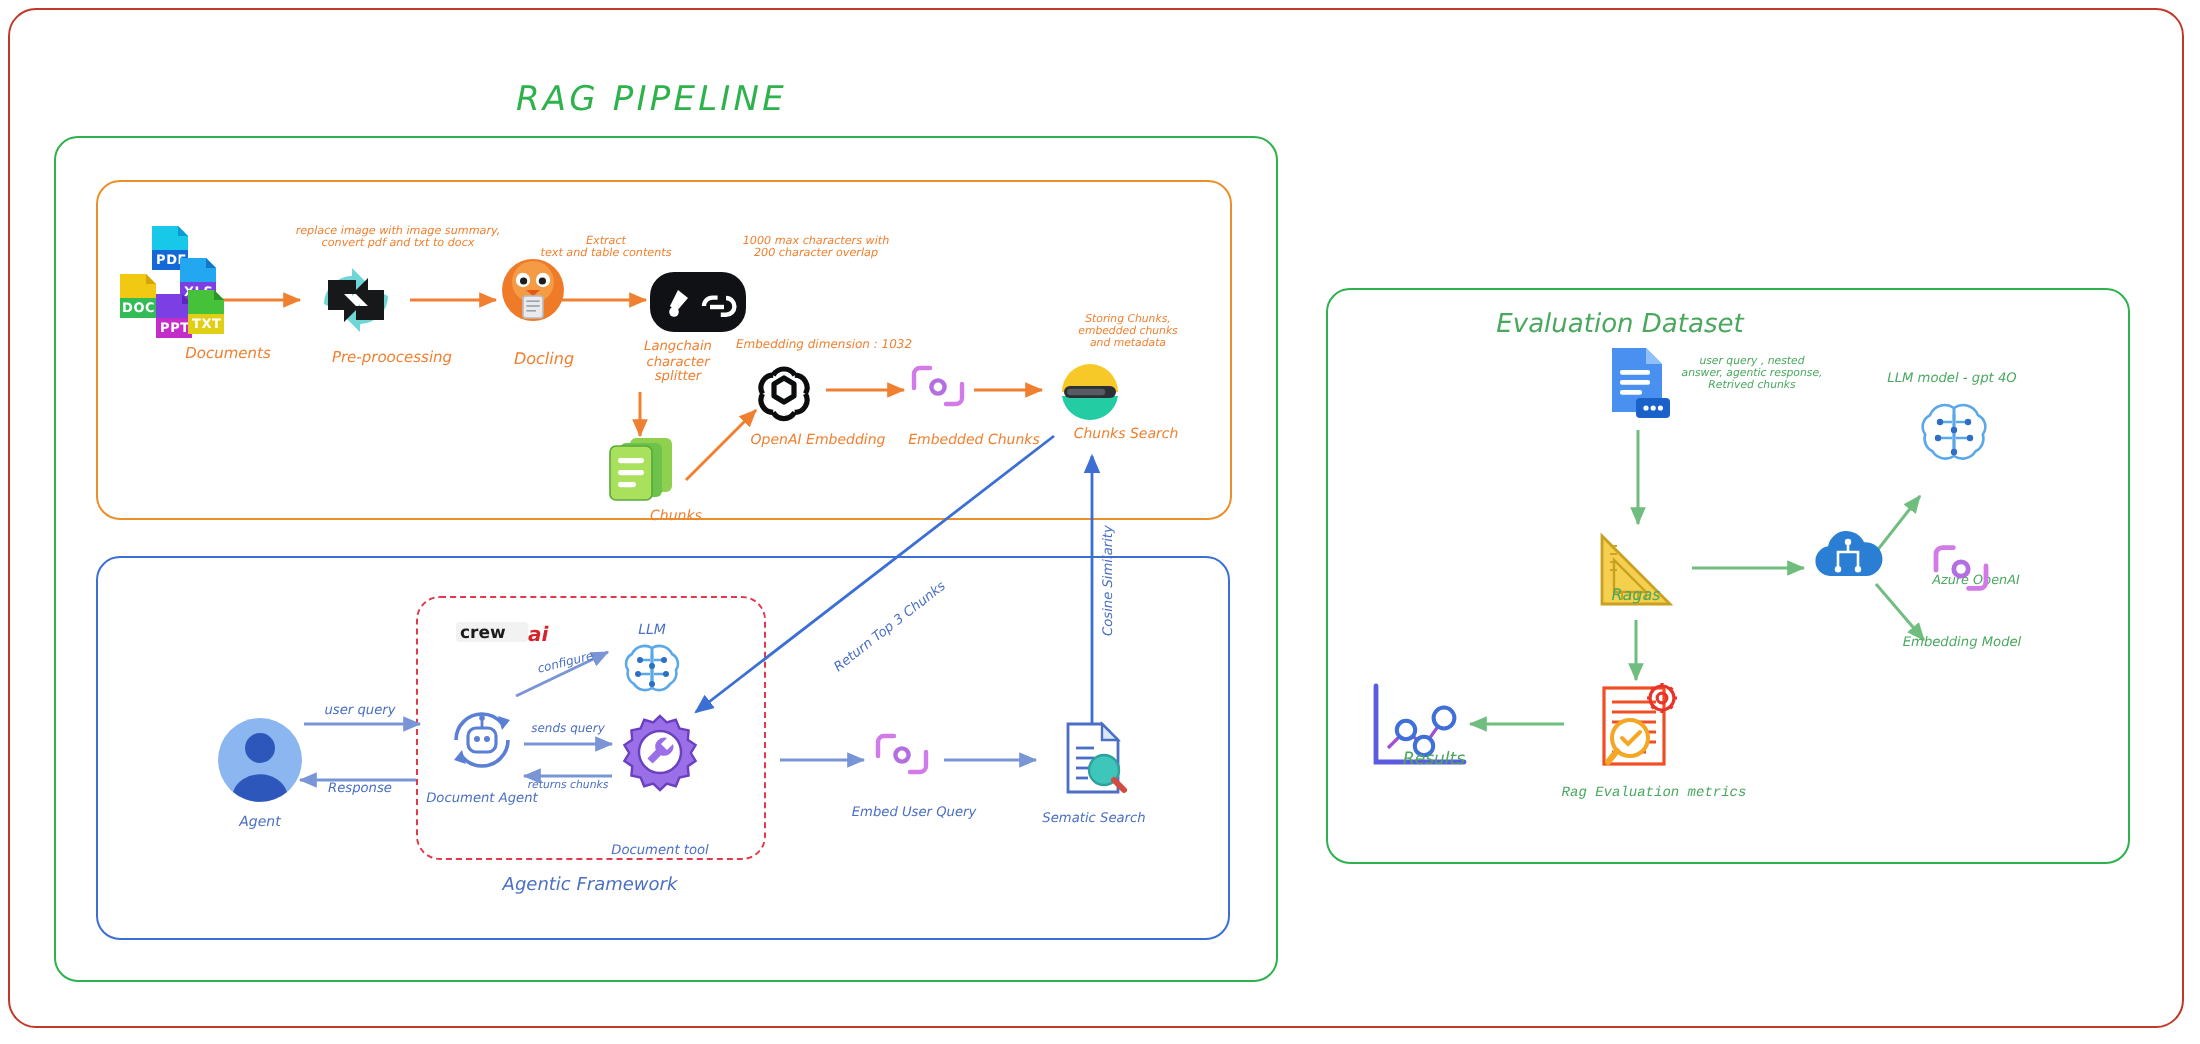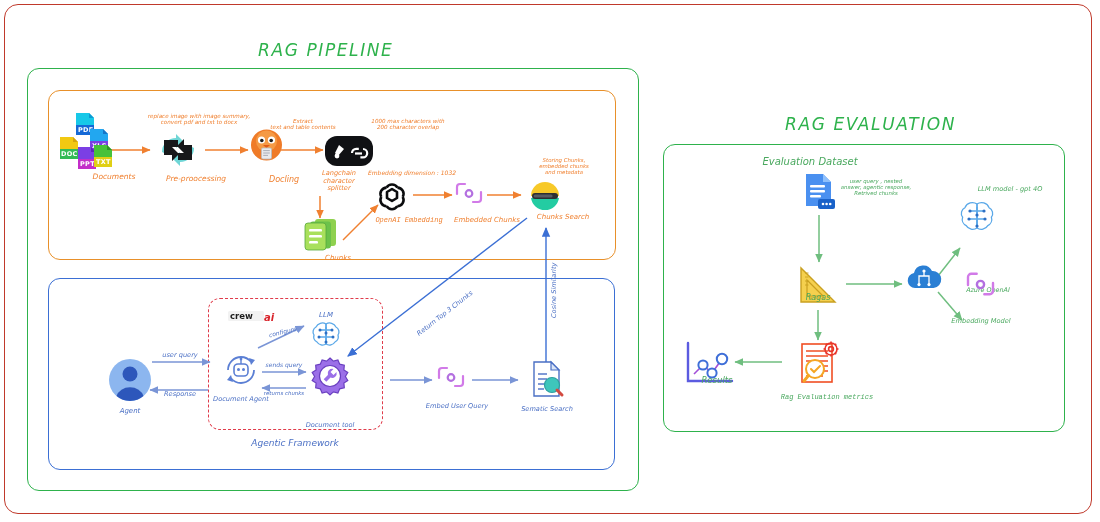--- a/index.html
+++ b/index.html
@@ -34,21 +34,20 @@
   .arrows{position:absolute;left:0;top:0;width:1100px;height:522px;pointer-events:none;}
 </style>
 </head>
 <body>
 
 <div id="root">
 
   <div class="outer-border"></div>
 
   <div class="ttl" style="left:258px;top:40px;">RAG PIPELINE</div>
-  <div class="ttl" style="left:785px;top:114px;">RAG EVALUATION</div>
 
   <div class="box green-box" style="left:27px;top:68px;width:612px;height:423px;"></div>
   <div class="box orange-box" style="left:48px;top:90px;width:568px;height:170px;"></div>
   <div class="box blue-box" style="left:48px;top:278px;width:567px;height:192px;"></div>
   <div class="box green-box" style="left:663px;top:144px;width:402px;height:288px;"></div>
   <div class="box red-dash-box" style="left:208px;top:298px;width:175px;height:132px;"></div>
 
   <svg class="arrows" viewBox="0 0 1100 522">
     <defs>
       <marker id="ao" markerWidth="7" markerHeight="7" refX="5.6" refY="2.6" orient="auto">
@@ -161,21 +160,21 @@
       <circle cx="21.2" cy="12.5" r="1.8" fill="#1c1c1c"></circle>
       <path d="M13 17 l3.5 3 3.5 -3 z" fill="#e05a16"></path>
       <rect x="11.5" y="20" width="10" height="11" rx="1.4" fill="#e9eaec" stroke="#b8bbc0" stroke-width=".8"></rect>
       <g stroke="#9aa0a8" stroke-width=".8">
         <line x1="13.2" y1="22.6" x2="19.8" y2="22.6"></line>
         <line x1="13.2" y1="25" x2="19.8" y2="25"></line>
         <line x1="13.2" y1="27.4" x2="18" y2="27.4"></line>
       </g>
     </svg>
   </div>
-  <div class="lbl c or" style="left:266px;top:175px;font-size:8px;">Docling</div>
+  <div class="lbl c or" style="left:254px;top:175px;font-size:8px;">Docling</div>
 
   <div class="lbl c or" style="left:390px;top:118px;font-size:5.6px;">1000 max characters with<br>200 character overlap</div>
 
   <div class="n" style="left:325px;top:136px;">
     <svg width="48" height="30" viewBox="0 0 48 30">
       <rect x="0" y="0" width="48" height="30" rx="12" fill="#101114"></rect>
       <g fill="#ffffff">
         <path d="M14 9 l5 4 -6 7 -3 -3 z"></path>
         <circle cx="12" cy="20" r="2.4"></circle>
       </g>
@@ -212,21 +211,21 @@
         <path d="M21.4 7.6 a6.2 6.2 0 0 1 5.3 9.3"></path>
         <path d="M26.7 16.9 a6.2 6.2 0 0 1 -5.4 9.3"></path>
         <path d="M21.3 26.2 a6.2 6.2 0 0 1 -10.7 0"></path>
         <path d="M10.6 26.2 a6.2 6.2 0 0 1 -5.3 -9.3"></path>
         <path d="M5.3 16.9 a6.2 6.2 0 0 1 5.3 -9.3"></path>
         <path d="M10.6 7.6 a6.2 6.2 0 0 1 5.4 -3.1"></path>
         <path d="M11 12 l5 -3 5 3 0 6 -5 3 -5 -3 z"></path>
       </g>
     </svg>
   </div>
-  <div class="lbl c or" style="left:391px;top:216px;font-size:7px;font-family:Liberation Mono, monospace;">OpenAI Embedding</div>
+  <div class="lbl c or" style="left:391px;top:216px;font-size:7px;">OpenAI Embedding</div>
 
   <div class="n" style="left:452px;top:178px;">
     <svg width="34" height="32" viewBox="0 0 34 32">
       <g fill="none" stroke="#d17ae8" stroke-width="2.2" stroke-linecap="round">
         <path d="M5 16 v-7 a3 3 0 0 1 3 -3 h5"></path>
         <path d="M29 14 v7 a3 3 0 0 1 -3 3 h-5"></path>
       </g>
       <circle cx="17" cy="15.5" r="3.3" fill="none" stroke="#b36fe0" stroke-width="2.2"></circle>
     </svg>
   </div>
@@ -338,21 +337,21 @@
       </g>
       <circle cx="25" cy="25" r="7.5" fill="#3ec6bb" stroke="#2f9fa0" stroke-width="1.2"></circle>
       <line x1="30" y1="30" x2="35" y2="35" stroke="#d34a3f" stroke-width="3" stroke-linecap="round"></line>
     </svg>
   </div>
   <div class="lbl c bl" style="left:547px;top:406px;font-size:6.6px;">Sematic Search</div>
 
   <div class="lbl bl" style="left:551px;top:318px;font-size:6.6px;transform:rotate(-90deg);transform-origin:left top;">Cosine Similarity</div>
   <div class="lbl bl" style="left:416px;top:332px;font-size:6.6px;transform:rotate(-38deg);transform-origin:left top;">Return Top 3 Chunks</div>
 
-  <div class="lbl c gr" style="left:810px;top:156px;font-size:10px;">Evaluation Dataset</div>
+  <div class="lbl c gr" style="left:810px;top:156px;font-size:13px;">Evaluation Dataset</div>
 
   <div class="n" style="left:802px;top:172px;">
     <svg width="36" height="40" viewBox="0 0 36 40">
       <path d="M4 2 h17 l8 8 v24 h-25 z" fill="#4a90f0"></path>
       <path d="M21 2 l8 8 h-8 z" fill="#8fc0fb"></path>
       <g fill="#ffffff">
         <rect x="8" y="13" width="15" height="2.4" rx="1"></rect>
         <rect x="8" y="18" width="15" height="2.4" rx="1"></rect>
         <rect x="8" y="23" width="11" height="2.4" rx="1"></rect>
       </g>
@@ -394,21 +393,21 @@
       </g>
       <g fill="#ffffff">
         <circle cx="19" cy="9" r="1.6"></circle>
           <circle cx="14" cy="22.6" r="1.6"></circle>
           <circle cx="24" cy="22.6" r="1.6"></circle>
       </g>
     </svg>
   </div>
   <div class="lbl c gr" style="left:964px;top:287px;font-size:6.4px;margin-left:24px;">Azure OpenAI</div>
 
-  <div class="lbl c gr" style="left:1010px;top:186px;font-size:6.6px;">LLM model - gpt 4O</div>
+  <div class="lbl c gr" style="left:976px;top:186px;font-size:6.6px;">LLM model - gpt 4O</div>
   <div class="n" style="left:957px;top:200px;">
     <svg width="40" height="36" viewBox="0 0 40 36">
       <g fill="none" stroke="#5aa8e8" stroke-width="1.3">
         <path d="M20 4 a8 8 0 0 0 -12 3.6 a6.4 6.4 0 0 0 -2.4 9.6 a7 7 0 0 0 3.6 8.4 a7.6 7.6 0 0 0 10.8 2.4 z"></path>
         <path d="M20 4 a8 8 0 0 1 12 3.6 a6.4 6.4 0 0 1 2.4 9.6 a7 7 0 0 1 -3.6 8.4 a7.6 7.6 0 0 1 -10.8 2.4 z"></path>
         <path d="M20 7 v20 M13 11 h6 M27 11 h-6 M12 19 h7 M28 19 h-7"></path>
       </g>
       <g fill="#2d6fc4">
         <circle cx="13" cy="11" r="1.6"></circle>
           <circle cx="27" cy="11" r="1.6"></circle>

